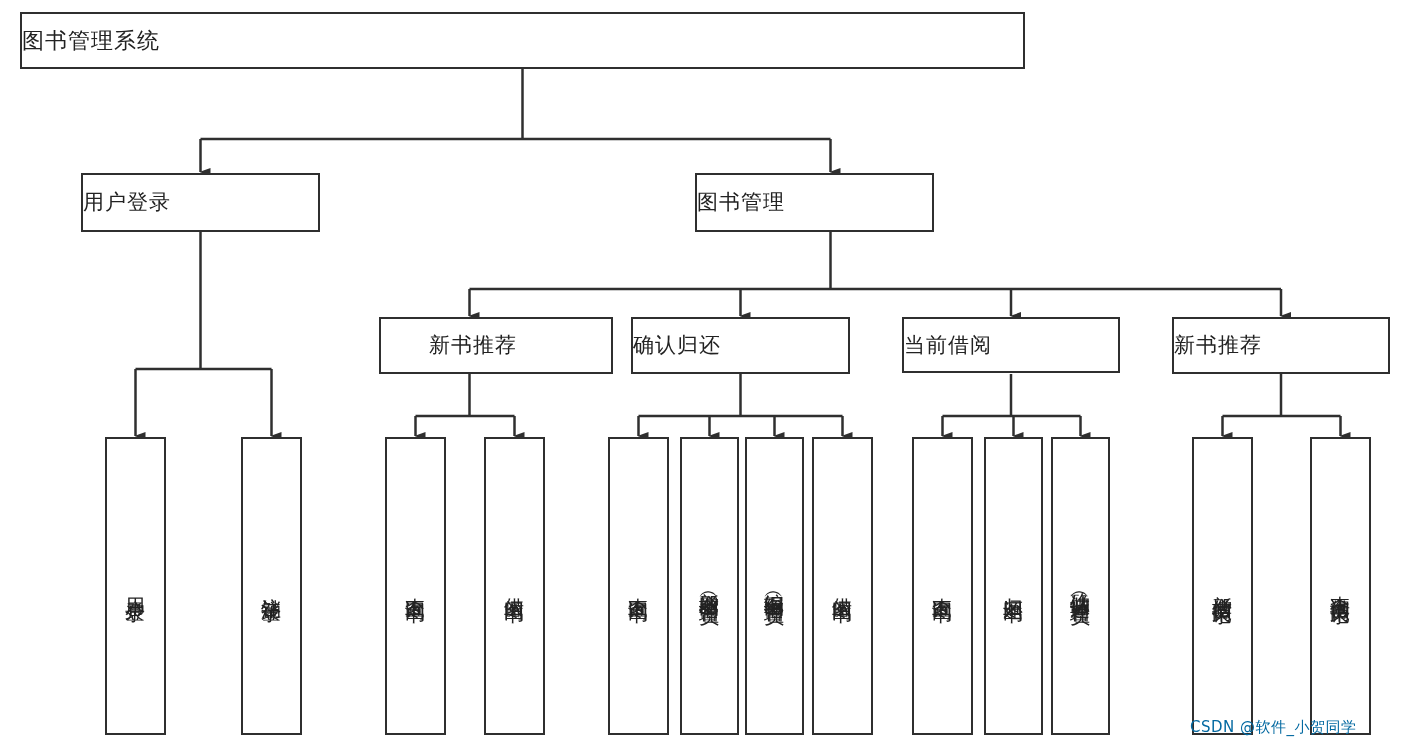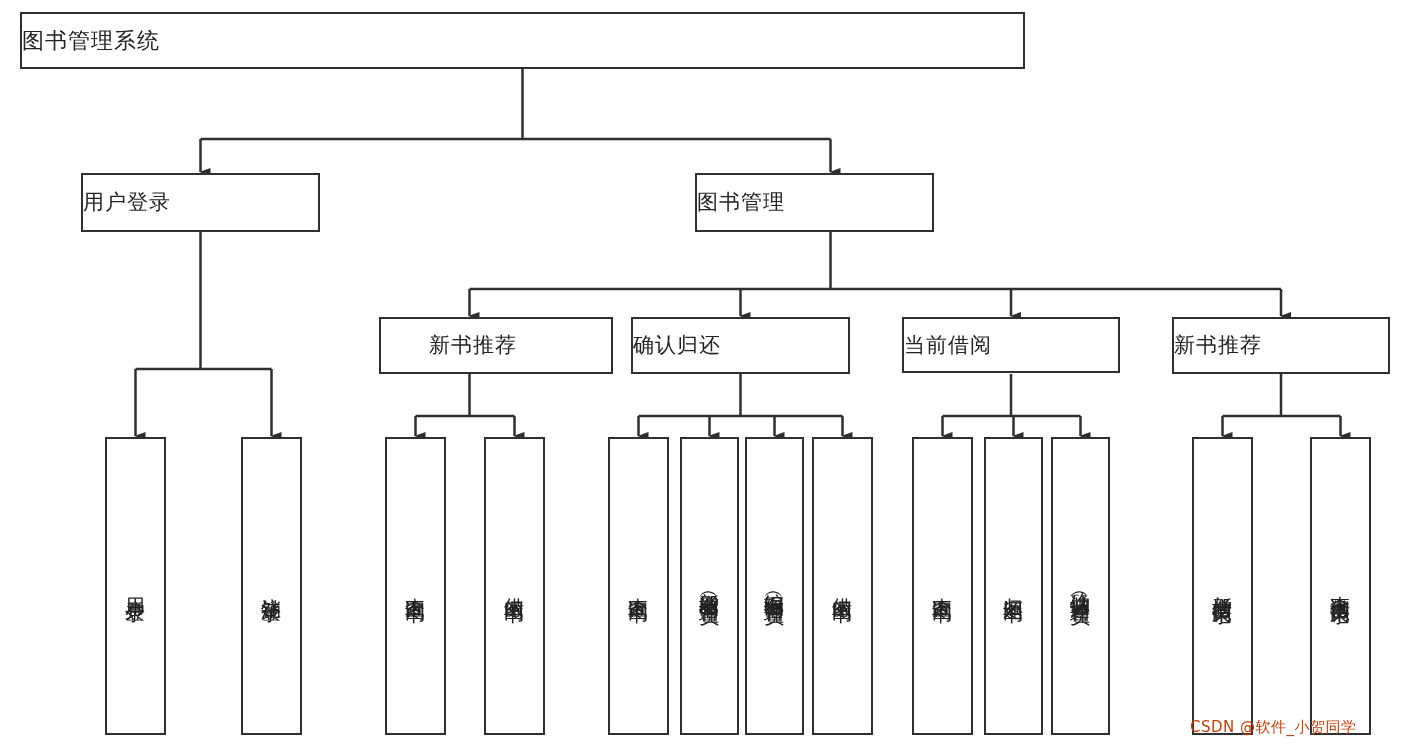--- a/index.html
+++ b/index.html
@@ -167,14 +167,14 @@
       <div class="node vertical" id="node-l-confirm" style="left: 1051px; top: 437px; width: 59px; height: 298px;">
         <span class="label">确认归还（管理员）</span>
       </div>
       <div class="node vertical" id="node-l-addrec" style="left: 1192px; top: 437px; width: 61px; height: 298px;">
         <span class="label">新增借阅记录</span>
       </div>
       <div class="node vertical" id="node-l-qrec" style="left: 1310px; top: 437px; width: 61px; height: 298px;">
         <span class="label">查询借阅记录</span>
       </div>
     </div>
-  <div class="watermark" style="left: 1190px; top: 718px; color: #c2410c;">CSDN @软件_小贺同学</div>
+  <div class="watermark" style="left: 1190px; top: 718px; color: #0369a1;">CSDN @软件_小贺同学</div>
 </div>
 
 </body></html>

